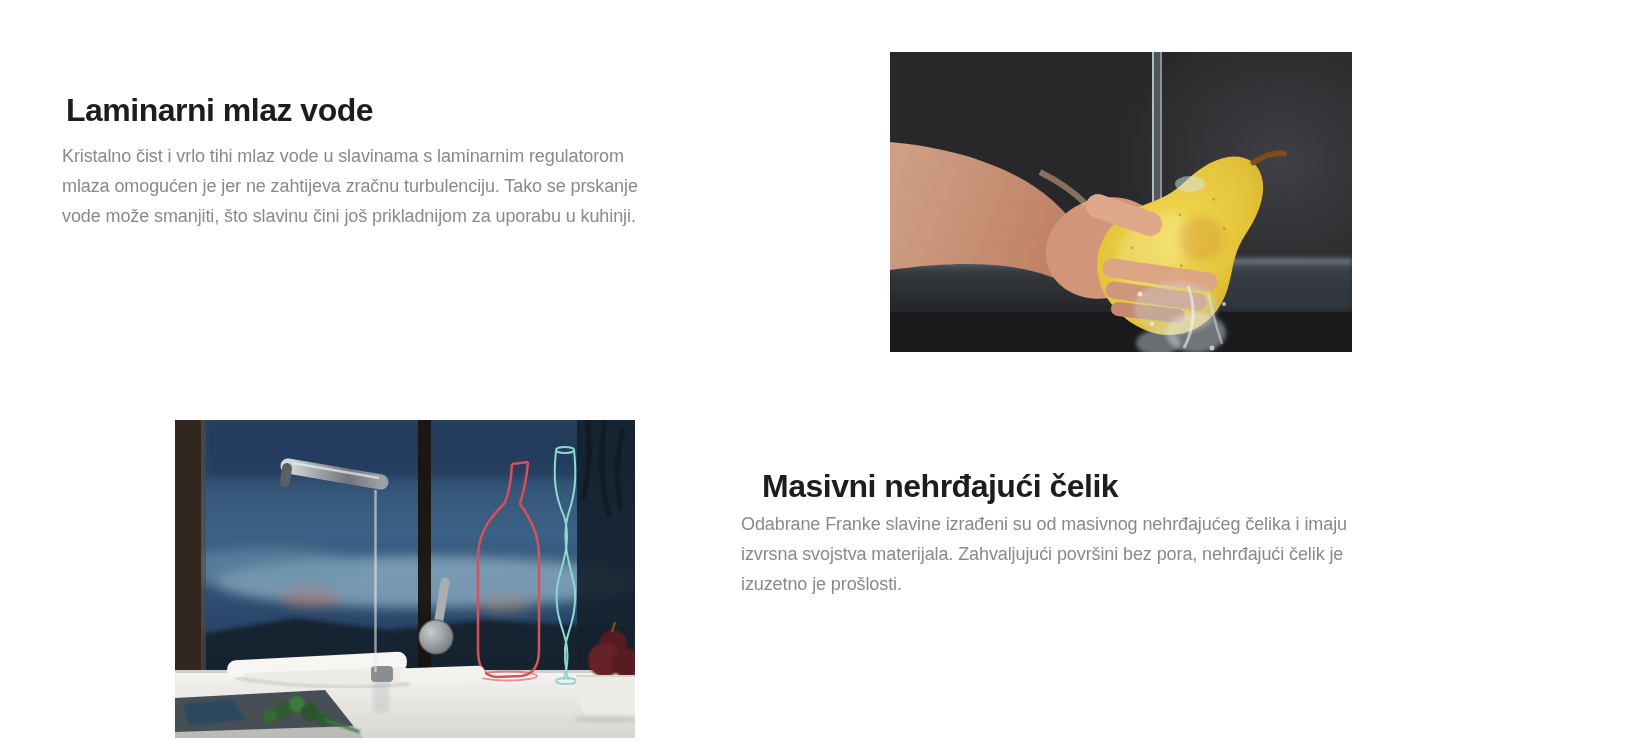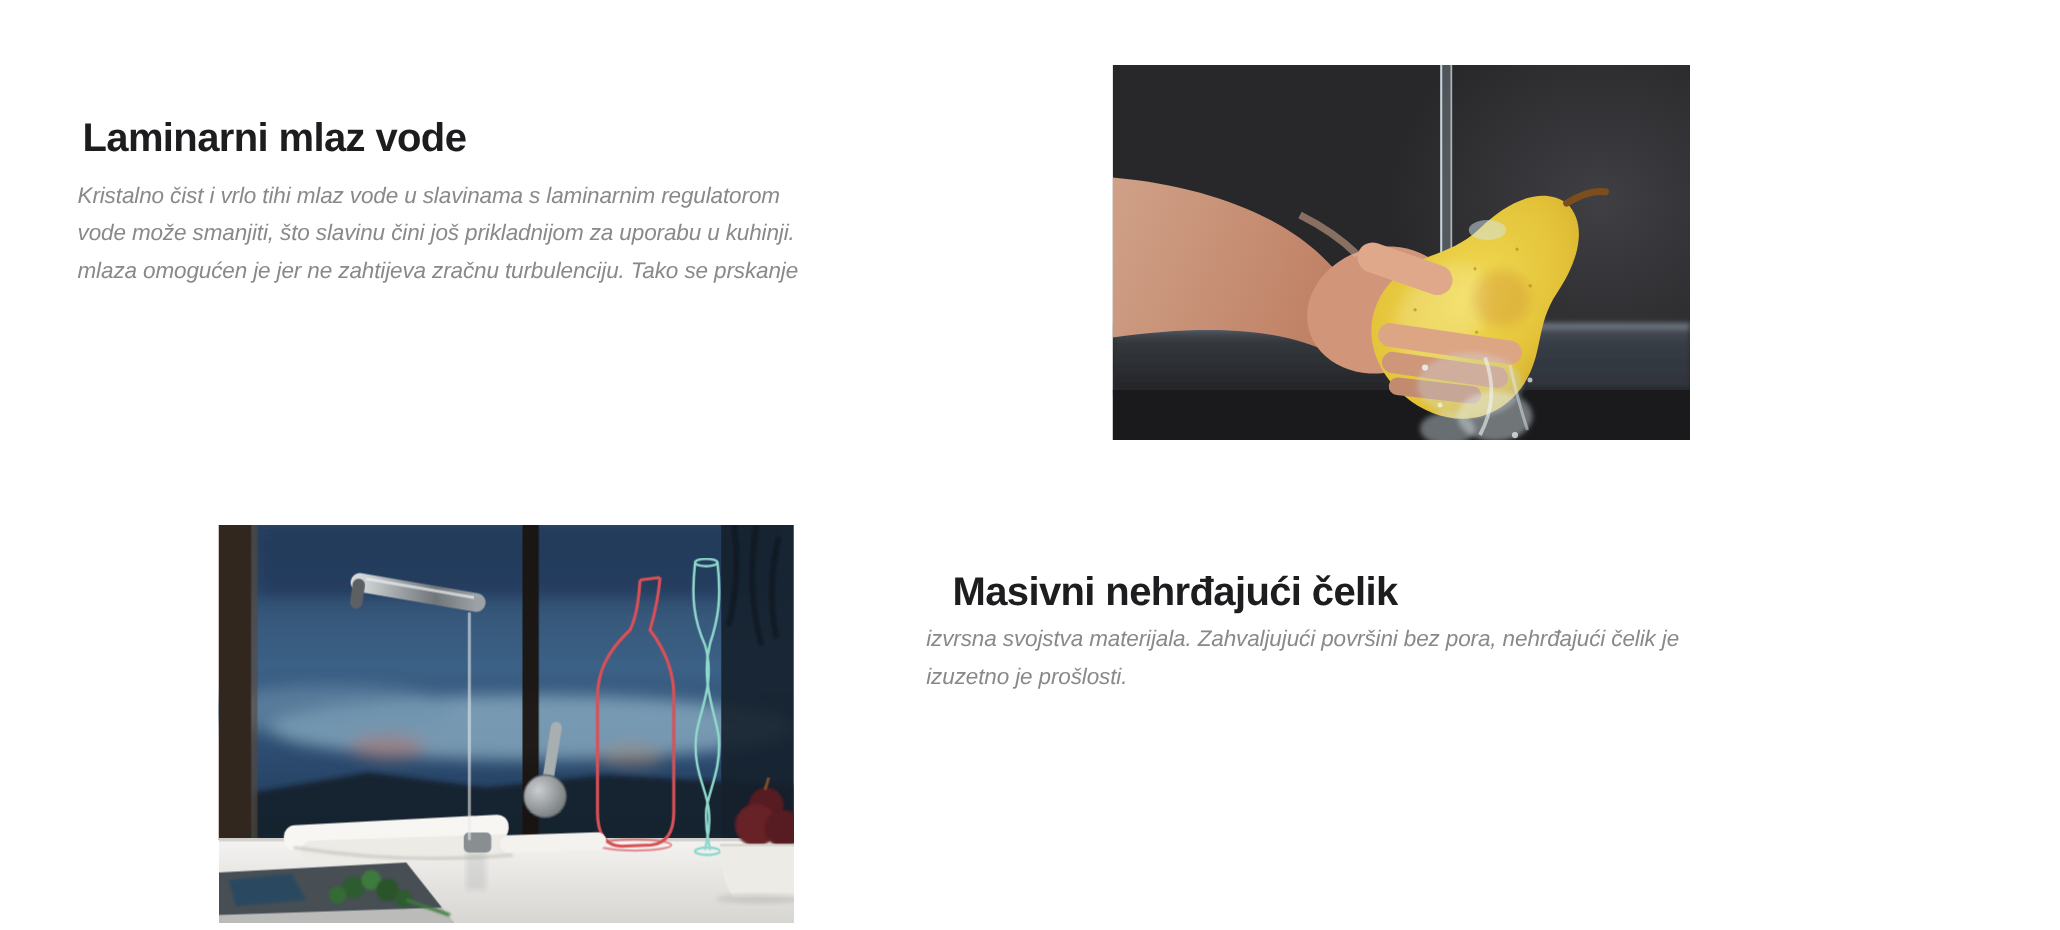--- a/index.html
+++ b/index.html
@@ -10,44 +10,44 @@
   }
   .textblock{position:absolute;}
   .feature-heading{
     margin:0; font-size:32px; line-height:40px; font-weight:700;
     letter-spacing:-0.5px; color:#1d1d1f; white-space:pre;
   }
   .feature-body{
     margin:0; font-size:18px; line-height:30px; font-weight:400;
     color:#87898b; letter-spacing:-0.1px;
   }
-  .line{white-space:pre;font-style:italic;}
+  .line{white-space:pre;}
   .photo{position:absolute; overflow:hidden;}
   .photo svg{display:block;}
   
   #text-laminar{left:62px; top:90px;}
   #text-laminar .feature-heading{margin-left:4px;}
   #text-laminar .feature-body{margin-top:11px;} 
   #photo-pear{left:890px; top:52px; width:462px; height:300px;}
-  #text-steel{left:741px; top:453px;}
+  #text-steel{left:741px; top:466px;}
   #text-steel .feature-heading{margin-left:21px;}
   #text-steel .feature-body{margin-top:3px;} 
   #photo-faucet{left:175px; top:420px; width:460px; height:318px;}
 </style>
 </head>
 <body>
 
 <div id="page">
 
   <div class="textblock" id="text-laminar">
     <h2 class="feature-heading">Laminarni mlaz vode</h2>
     <div class="feature-body">
       <div class="line">Kristalno čist i vrlo tihi mlaz vode u slavinama s laminarnim regulatorom</div>
+      <div class="line">mlaza omogućen je jer ne zahtijeva zračnu turbulenciju. Tako se prskanje</div>
       <div class="line">vode može smanjiti, što slavinu čini još prikladnijom za uporabu u kuhinji.</div>
-      <div class="line">mlaza omogućen je jer ne zahtijeva zračnu turbulenciju. Tako se prskanje</div>
     </div>
   </div>
 
   <div class="photo" id="photo-pear">
     <svg viewBox="0 0 462 300" width="462" height="300" xmlns="http://www.w3.org/2000/svg">
       <defs>
         <linearGradient id="pCounter" x1="0" y1="0" x2="0" y2="1">
           <stop offset="0" stop-color="#555b64"></stop>
             <stop offset="0.25" stop-color="#33373c"></stop>
             <stop offset="1" stop-color="#232427"></stop>
@@ -123,20 +123,21 @@
         <circle cx="334" cy="252" r="2" fill="#eef6f9" opacity="0.7"></circle>
         <circle cx="322" cy="296" r="2.5" fill="#eef6f9" opacity="0.7"></circle>
         <circle cx="262" cy="272" r="2" fill="#eef6f9" opacity="0.7"></circle>
       </g>
     </svg>
   </div>
 
   <div class="textblock" id="text-steel">
     <h2 class="feature-heading">Masivni nehrđajući čelik</h2>
     <div class="feature-body">
+      <div class="line">Odabrane Franke slavine izrađeni su od masivnog nehrđajućeg čelika i imaju</div>
       <div class="line">izvrsna svojstva materijala. Zahvaljujući površini bez pora, nehrđajući čelik je</div>
       <div class="line">izuzetno je prošlosti.</div>
     </div>
   </div>
 
   <div class="photo" id="photo-faucet">
     <svg viewBox="0 0 460 318" width="460" height="318" xmlns="http://www.w3.org/2000/svg">
       <defs>
         <linearGradient id="fSky" x1="0" y1="0" x2="0" y2="1">
           <stop offset="0" stop-color="#2c4766"></stop>

